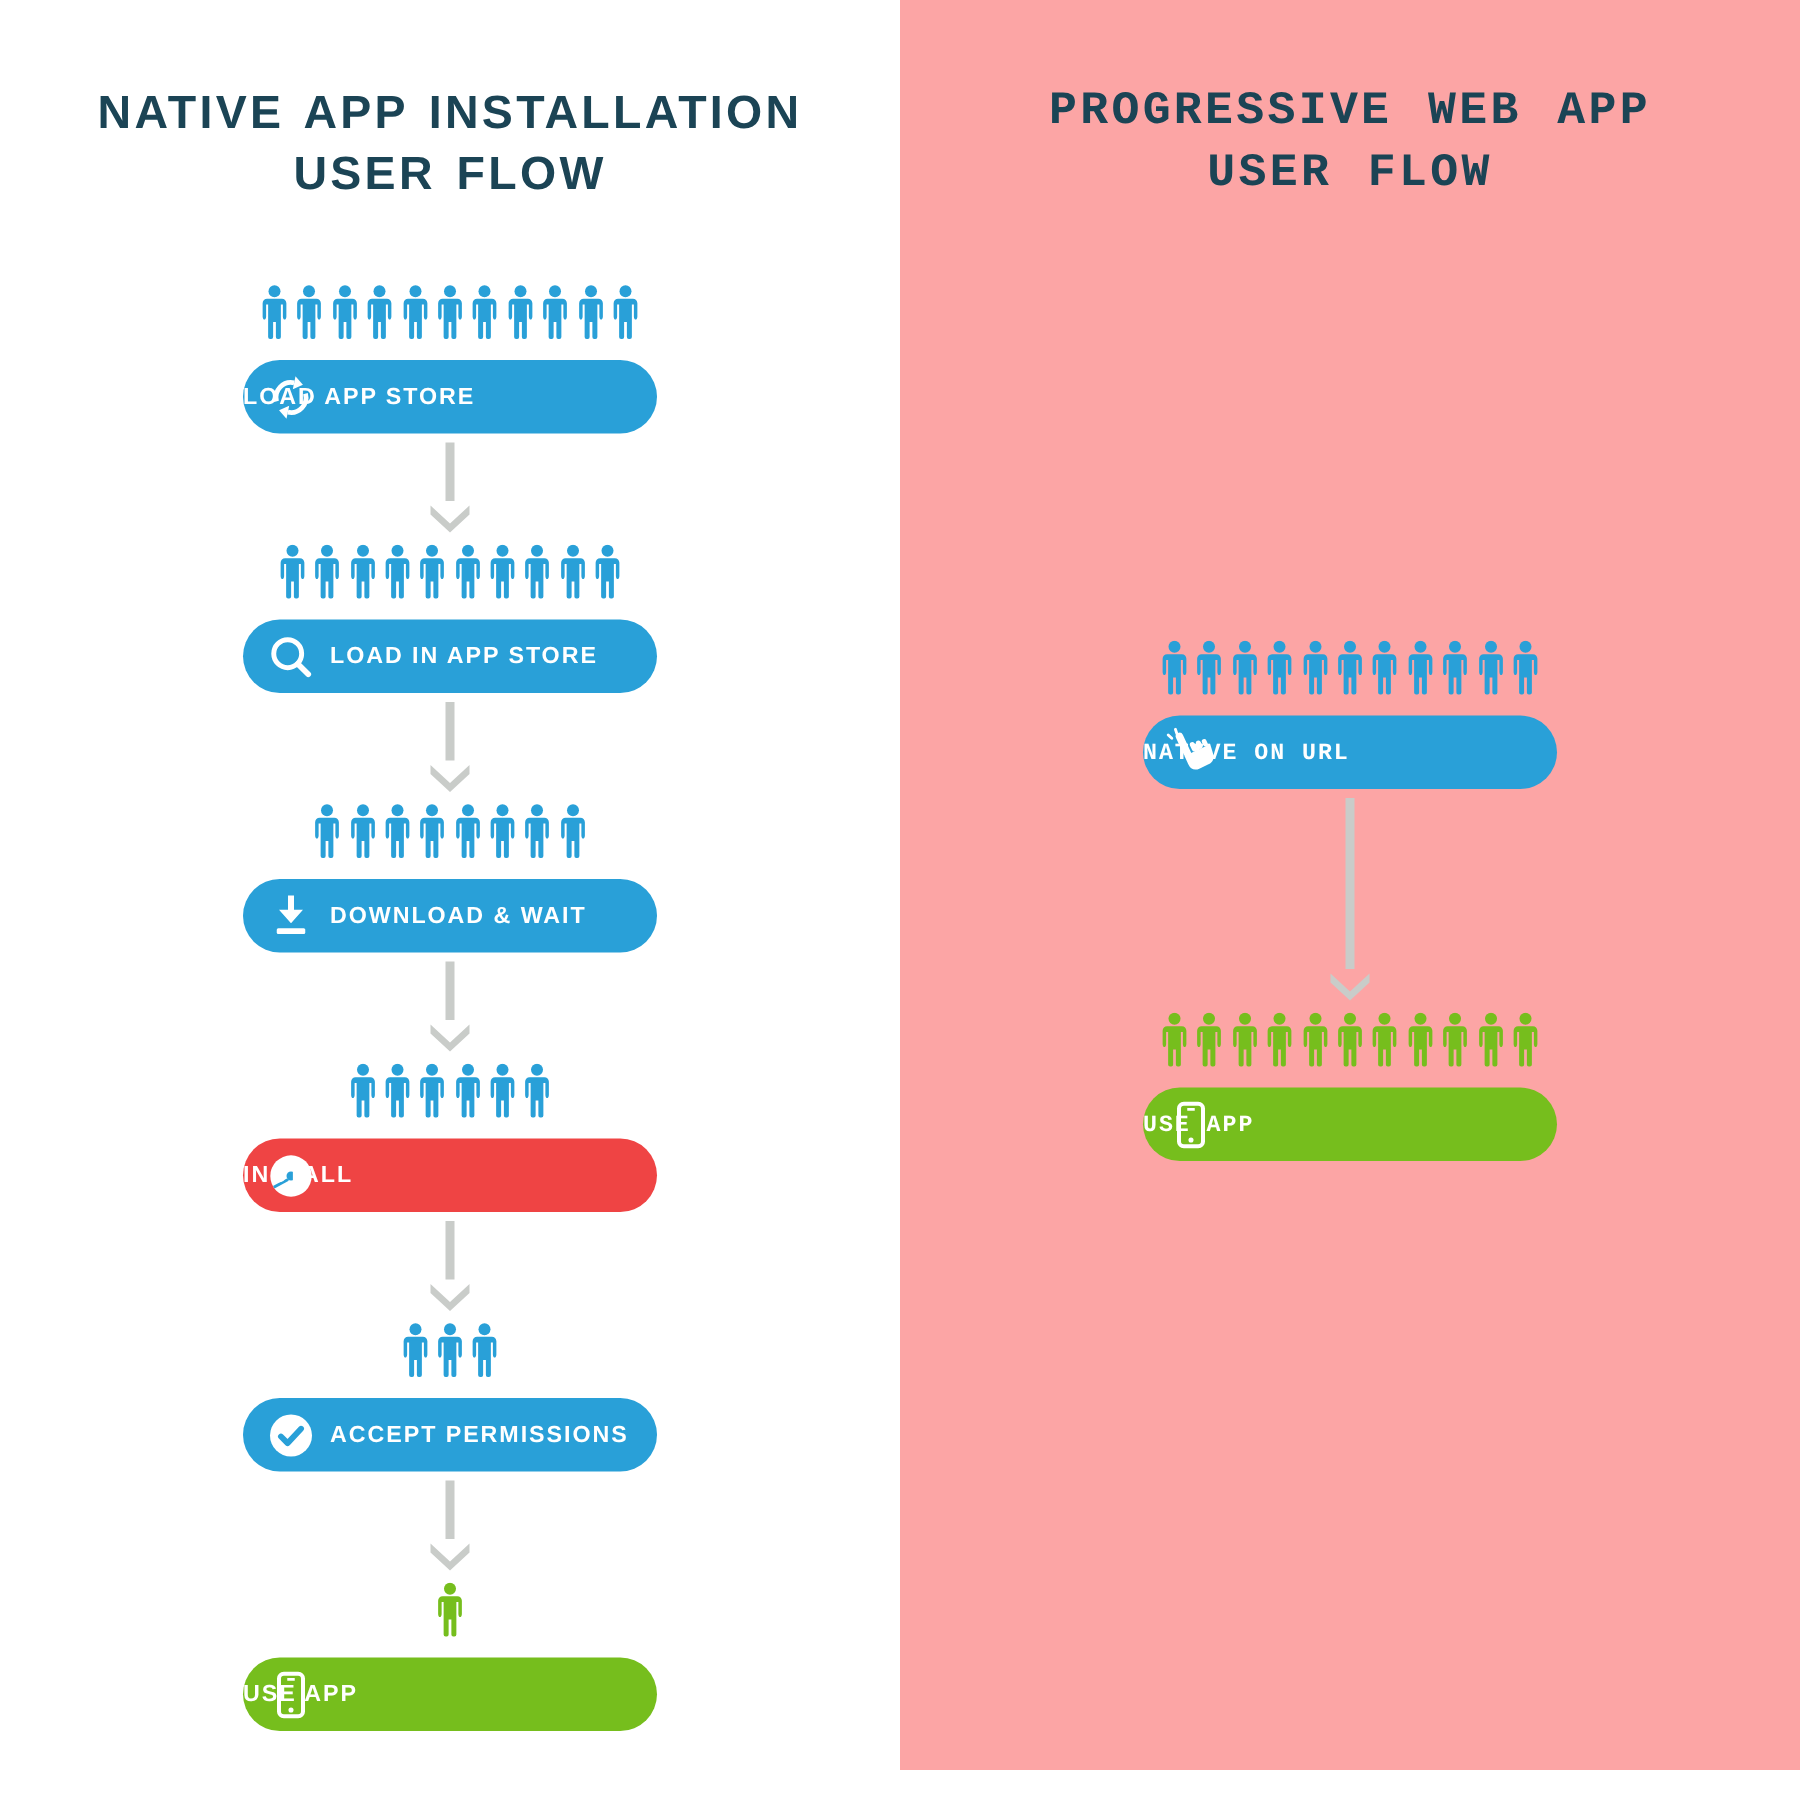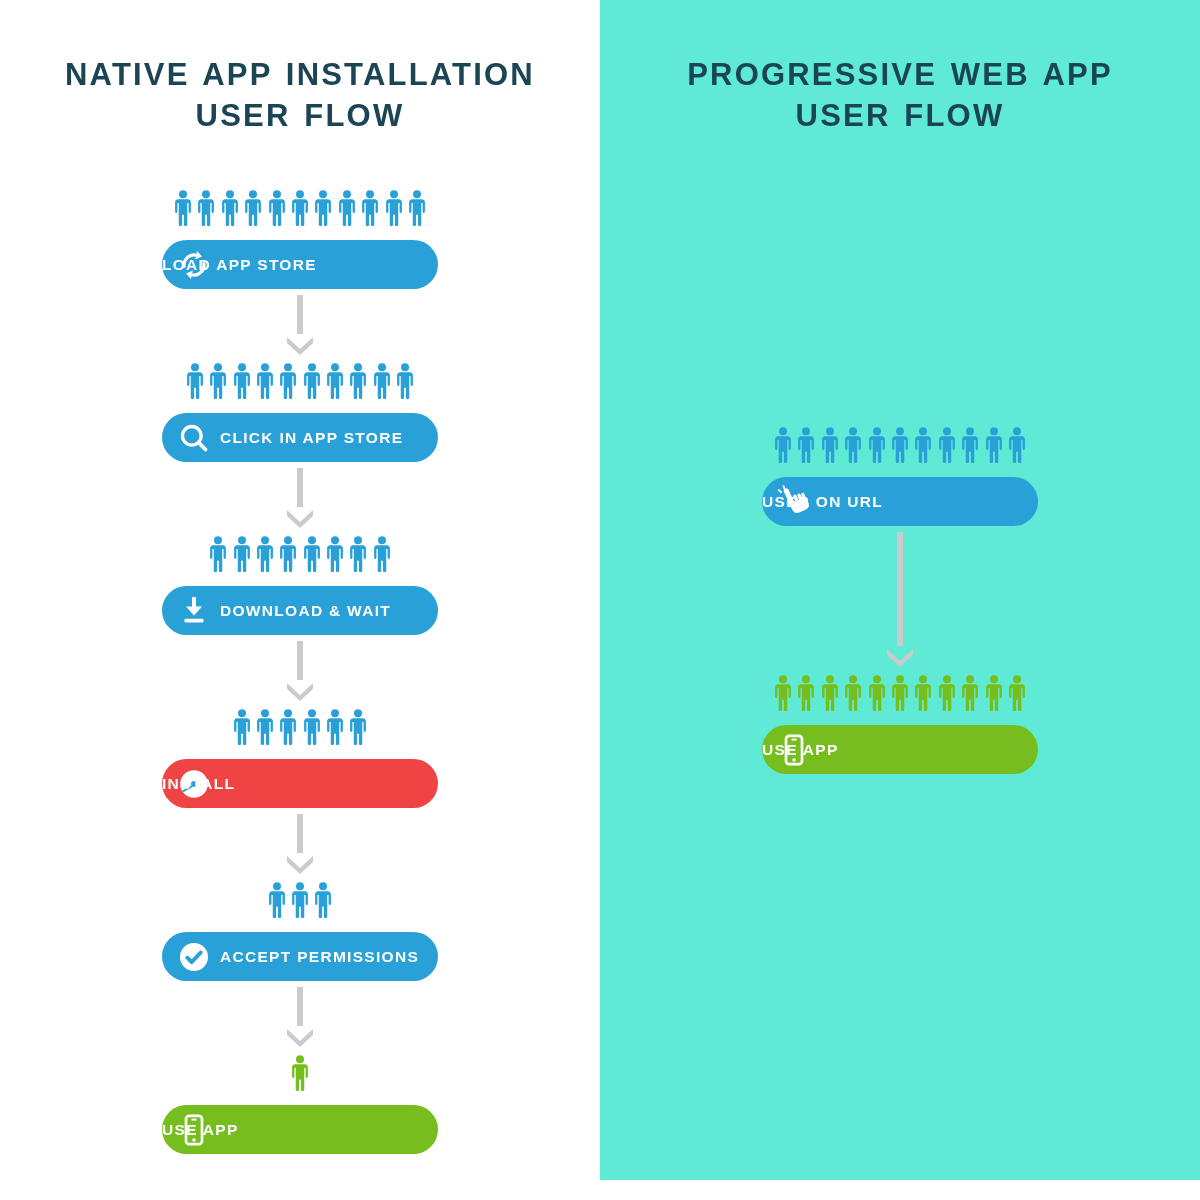--- a/index.html
+++ b/index.html
@@ -204,21 +204,21 @@
           </svg>
         </div>
         <div class="pill" style="background: rgb(41, 160, 216);">
           <span class="icon">
             <svg viewBox="0 0 34 34">
               <circle cx="14.8" cy="14.8" r="9.3" fill="none" stroke="#fff" stroke-width="3.3"></circle>
               <line x1="21.6" y1="21.6" x2="28.5" y2="28.5" stroke="#fff" stroke-width="3.8" stroke-linecap="round"></line>
             </svg>
           </span>
           <span class="label" style="justify-content: flex-start; padding-left: 58px;">
-            <span>CLICK IN APP STORE</span>
+            <span>LOAD IN APP STORE</span>
           </span>
         </div>
         <div>
           <svg class="arrow" width="28" height="74" viewBox="0 0 28 74">
             <rect x="11" y="6" width="6" height="39" fill="#C9CCC9"></rect>
             <path d="M1,48 L14,60 L27,48 L27,54 L14,66 L1,54 Z" fill="#C9CCC9"></path>
           </svg>
         </div>
         <div class="users-row">
           <svg width="20" height="37" viewBox="0 0 24 44">
@@ -413,21 +413,21 @@
               <line x1="14.5" y1="6.6" x2="19.5" y2="6.6" stroke="#fff" stroke-width="1.9"></line>
               <circle cx="17" cy="27" r="1.7" fill="#fff"></circle>
             </svg>
           </span>
           <span class="label">
             <span>USE APP</span>
           </span>
         </div>
       </div>
     </section>
-  <section class="column" id="col-pwa" style="background: #5eead4;">
+  <section class="column" id="col-pwa" style="background: #fca5a5; font-family: Liberation Mono, monospace;">
       <h2 class="title" style="color: rgb(27, 68, 85);">
         <div>PROGRESSIVE WEB APP</div>
         <div>USER FLOW</div>
       </h2>
       <div class="flow">
         <div class="users-row">
           <svg width="20" height="37" viewBox="0 0 24 44">
             <g fill="#29A0D8">
               <circle cx="12" cy="4.8" r="4.8"></circle>
               <path d="M6.1,10.8H17.9C19.9,10.8 21.5,12.4 21.5,14.4V25C21.5,28.3 18.7,28.3 18.7,25V15.4H5.3V25C5.3,28.3 2.5,28.3 2.5,25V14.4C2.5,12.4 4.1,10.8 6.1,10.8Z"></path>
@@ -515,21 +515,21 @@
                 <rect x="26.6" y="12.2" width="3.2" height="5" rx="1.6"></rect>
                 <path d="M12.2,17 H29.8 V23 Q29.8,28.8 24,28.8 H18 Q12.2,28.8 12.2,23 Z"></path>
               </g>
               <g stroke="#fff" stroke-width="1.9" stroke-linecap="round">
                 <line x1="4.2" y1="7.2" x2="1.8" y2="5.0"></line>
                 <line x1="7.6" y1="4.2" x2="6.6" y2="1.2"></line>
               </g>
             </svg>
           </span>
           <span class="label">
-            <span>USER ON URL</span>
+            <span>NATIVE ON URL</span>
           </span>
         </div>
         <div>
           <svg class="arrow" width="28" height="149" viewBox="0 0 28 149">
             <rect x="11" y="6" width="6" height="114" fill="#C9CCC9"></rect>
             <path d="M1,123 L14,135 L27,123 L27,129 L14,141 L1,129 Z" fill="#C9CCC9"></path>
           </svg>
         </div>
         <div class="users-row">
           <svg width="20" height="37" viewBox="0 0 24 44">

